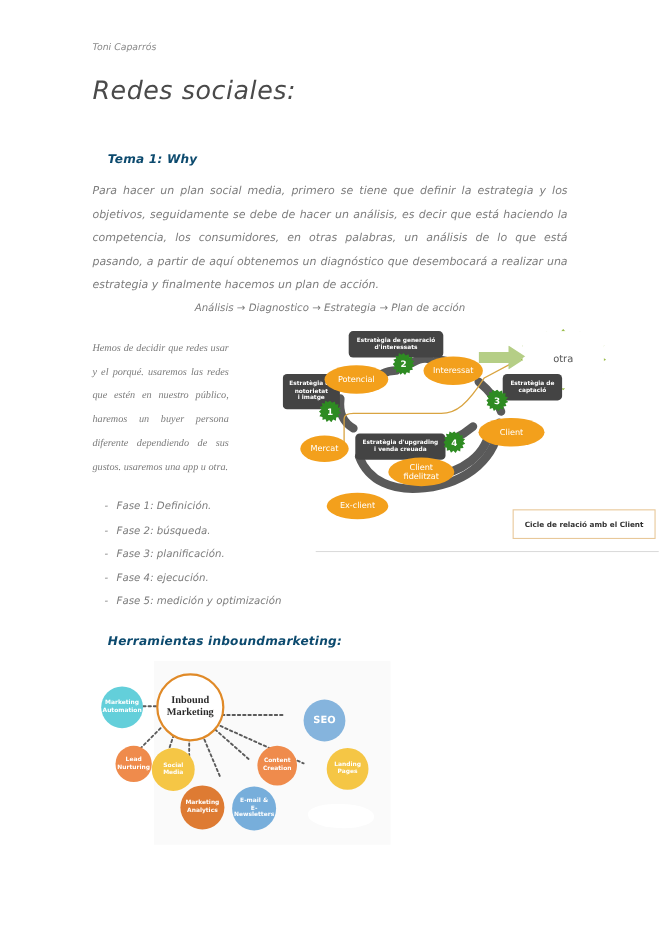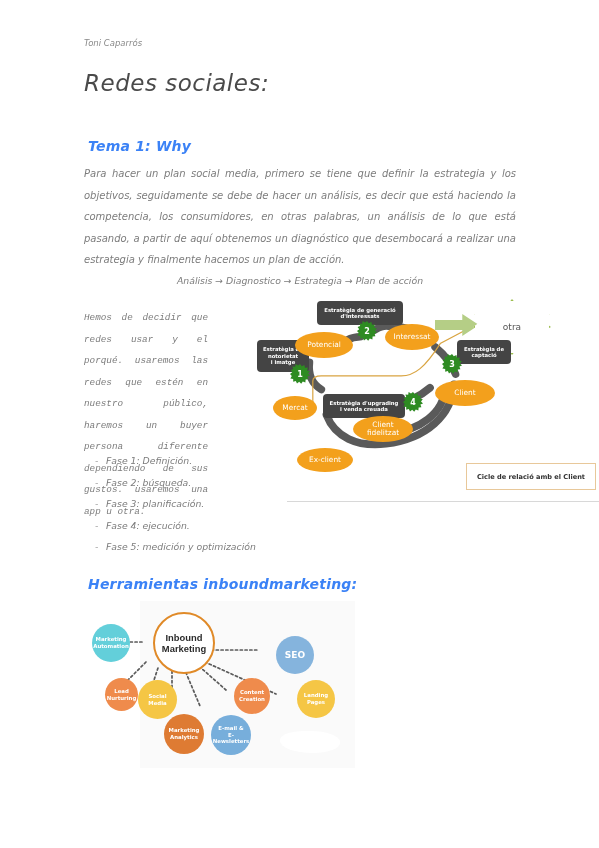--- a/index.html
+++ b/index.html
@@ -16,22 +16,22 @@
     font-size:8.5px;color:#8a8a8a;
     font-family:"DejaVu Sans", sans-serif;font-style:italic;
   }
   .doc-title{
     position:absolute;left:84px;top:70px;
     font-size:23px;color:#4a4a4a;
     font-family:"DejaVu Sans", sans-serif;font-style:italic;
     letter-spacing:.5px;font-weight:400;
   }
   .h2{
-    position:absolute;left:88px;
-    font-size:14px;color:#3b82f6;font-weight:bold;
+    position:absolute;left:98px;
+    font-size:11px;color:#0c4a6e;font-weight:bold;
     font-family:"DejaVu Sans", sans-serif;font-style:italic;
     letter-spacing:.2px;
   }
   #tema1{top:138px;}
   #herramientas{top:576px;}
 
   .para{
     position:absolute;left:84px;width:432px;
     font-size:10px;line-height:21.5px;
     color:#7c7c7c;text-align:justify;
@@ -41,21 +41,21 @@
 
   .flowline{
     position:absolute;left:84px;top:275px;width:432px;
     text-align:center;font-size:9.3px;color:#7c7c7c;
     font-family:"DejaVu Sans", sans-serif;font-style:italic;
   }
 
   .colpara{
     position:absolute;left:84px;top:307px;width:124px;
     font-size:9.3px;line-height:21.5px;color:#7c7c7c;text-align:justify;
-    font-family:Liberation Mono, monospace;font-style:italic;
+    font-family:Liberation Serif, serif;font-style:italic;
   }
 
   .bullets{
     position:absolute;left:84px;top:455px;width:260px;
     font-size:9.3px;color:#7c7c7c;
     font-family:"DejaVu Sans", sans-serif;font-style:italic;
   }
   .bullets .bi{display:flex;align-items:flex-start;margin-bottom:10.5px;}
   .bullets .dash{width:22px;flex:0 0 22px;padding-left:11px;box-sizing:border-box;}
 
@@ -124,22 +124,21 @@
     color:#ffffff;font-weight:bold;text-align:center;
     font-size:5.4px;line-height:6.6px;
     font-family:"DejaVu Sans", sans-serif;
   }
   .hub{
     position:absolute;border-radius:50%;
     background:#ffffff;border:2px solid #E08A28;
     display:flex;align-items:center;justify-content:center;
     color:#2b2b2b;font-weight:bold;text-align:center;
     font-size:9.4px;line-height:11px;
-    font-family:Liberation Sans, sans-serif;
-    margin-left:11px;
+    font-family:Liberation Serif, serif;
   }
   .whiteblob{
     position:absolute;left:200px;top:133px;width:60px;height:22px;
     background:#ffffff;border-radius:40% 50% 45% 55%;
   }
   svg.lines{position:absolute;left:0;top:0;width:358px;height:175px;}
 </style>
 </head>
 <body>
 

